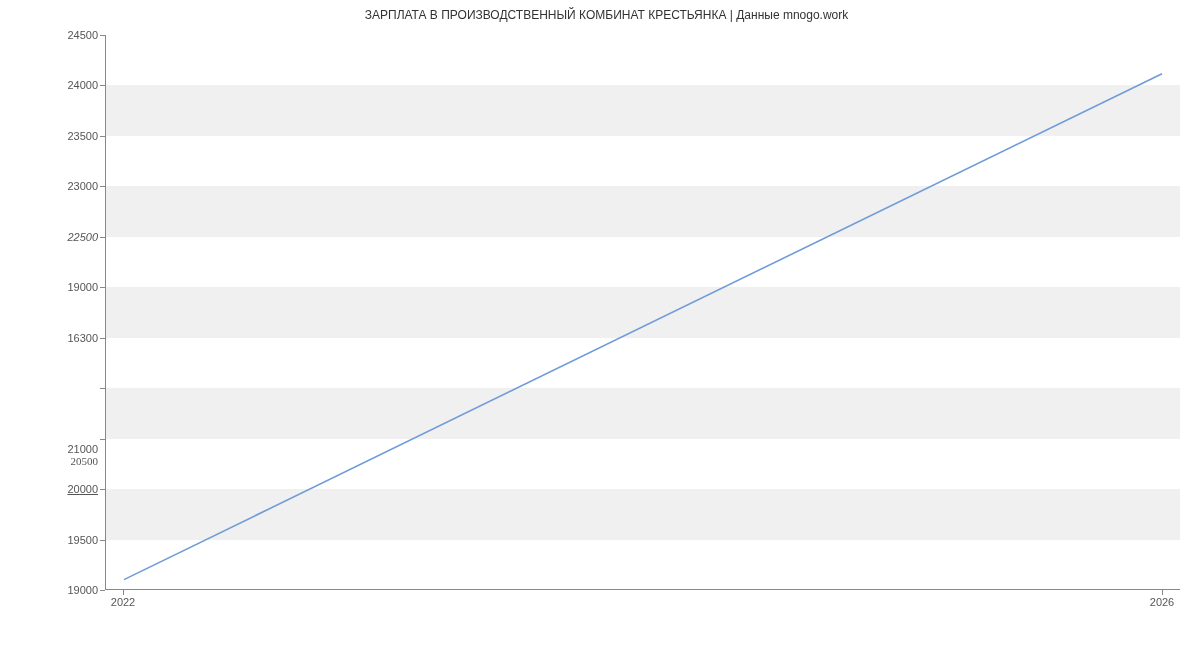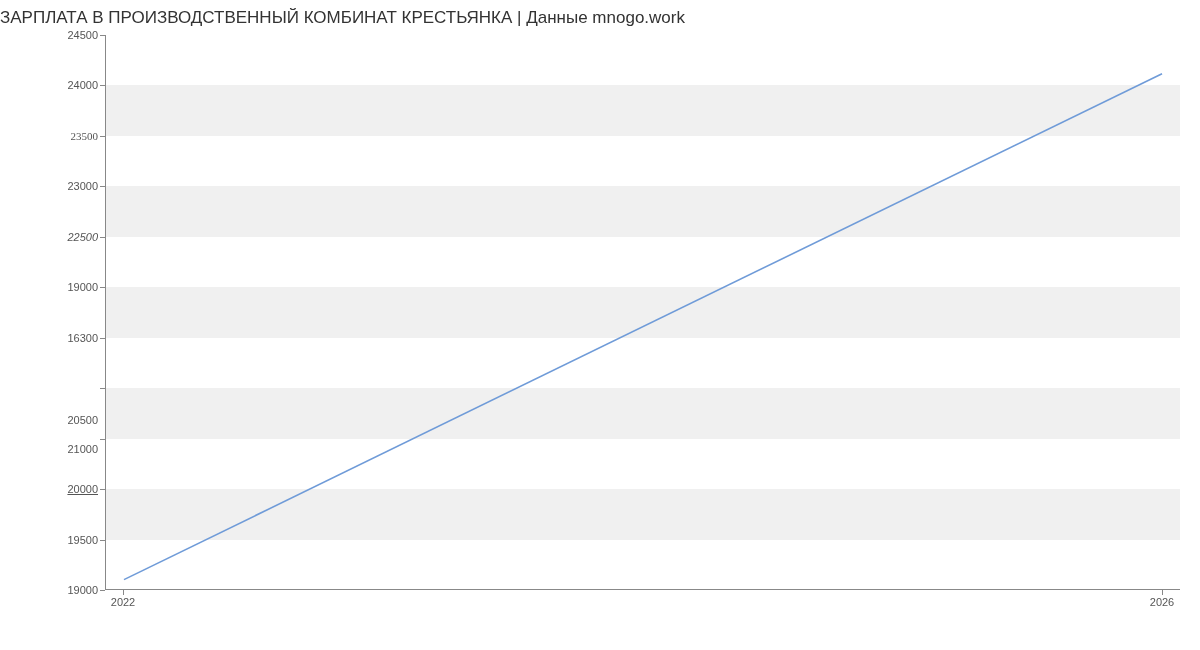--- a/index.html
+++ b/index.html
@@ -14,22 +14,24 @@
   .chart-wrap {
     position: relative;
     width: 1200px;
     height: 650px;
   }
   .title {
     position: absolute;
     top: 8px;
     left: 0;
     right: 0;
-    font-size: 17px;
+    text-align: center;
+    font-size: 12px;
     color: #333333;
+    padding-left: 13px;
   }
   .plot {
     position: absolute;
     left: 105px;
     top: 35px;
     width: 1075px;
     height: 555px;
     border-left: 1px solid #888888;
     border-bottom: 1px solid #888888;
     box-sizing: border-box;
@@ -94,33 +96,33 @@
       <svg class="lineLayer" preserveAspectRatio="none" viewBox="0 0 1075 555">
         <polyline points="18,545.6154545454546 1057,38.74909090909091" fill="none" stroke="#6f9bd8" stroke-width="1.6"></polyline>
       </svg>
   </div>
 <div class="yTickLabel" style="top: 590px;">19000</div>
     <div class="yTickMark" style="top: 590px;"></div>
     <div class="yTickLabel" style="top: 539.545px;">19500</div>
     <div class="yTickMark" style="top: 539.545px;"></div>
     <div class="yTickLabel" style="top: 489.091px; text-decoration: underline;">20000</div>
     <div class="yTickMark" style="top: 489.091px;"></div>
-    <div class="yTickLabel" style="top: 420px;">20500</div>
+    <div class="yTickLabel" style="top: 461px; font-family: Liberation Serif, serif;">20500</div>
     <div class="yTickMark" style="top: 438.636px;"></div>
     <div class="yTickLabel" style="top: 409px; margin-top: 40px;">21000</div>
     <div class="yTickMark" style="top: 388.182px;"></div>
     <div class="yTickLabel" style="top: 337.727px;">16300</div>
     <div class="yTickMark" style="top: 337.727px;"></div>
     <div class="yTickLabel" style="top: 287.273px;">19000</div>
     <div class="yTickMark" style="top: 287.273px;"></div>
     <div class="yTickLabel" style="top: 236.818px; font-style: italic;">22500</div>
     <div class="yTickMark" style="top: 236.818px;"></div>
     <div class="yTickLabel" style="top: 186.364px;">23000</div>
     <div class="yTickMark" style="top: 186.364px;"></div>
-    <div class="yTickLabel" style="top: 135.909px; font-family: Liberation Serif, serif;">23500</div>
+    <div class="yTickLabel" style="top: 135.909px;">23500</div>
     <div class="yTickMark" style="top: 135.909px;"></div>
     <div class="yTickLabel" style="top: 85.4545px;">24000</div>
     <div class="yTickMark" style="top: 85.4545px;"></div>
     <div class="yTickLabel" style="top: 35px;">24500</div>
     <div class="yTickMark" style="top: 35px;"></div>
     <div class="xTickLabel" style="left: 123px;">2022</div>
     <div class="xTickMark" style="left: 123px;"></div>
     <div class="xTickLabel" style="left: 1162px;">2026</div>
     <div class="xTickMark" style="left: 1162px;"></div>
   </div>

